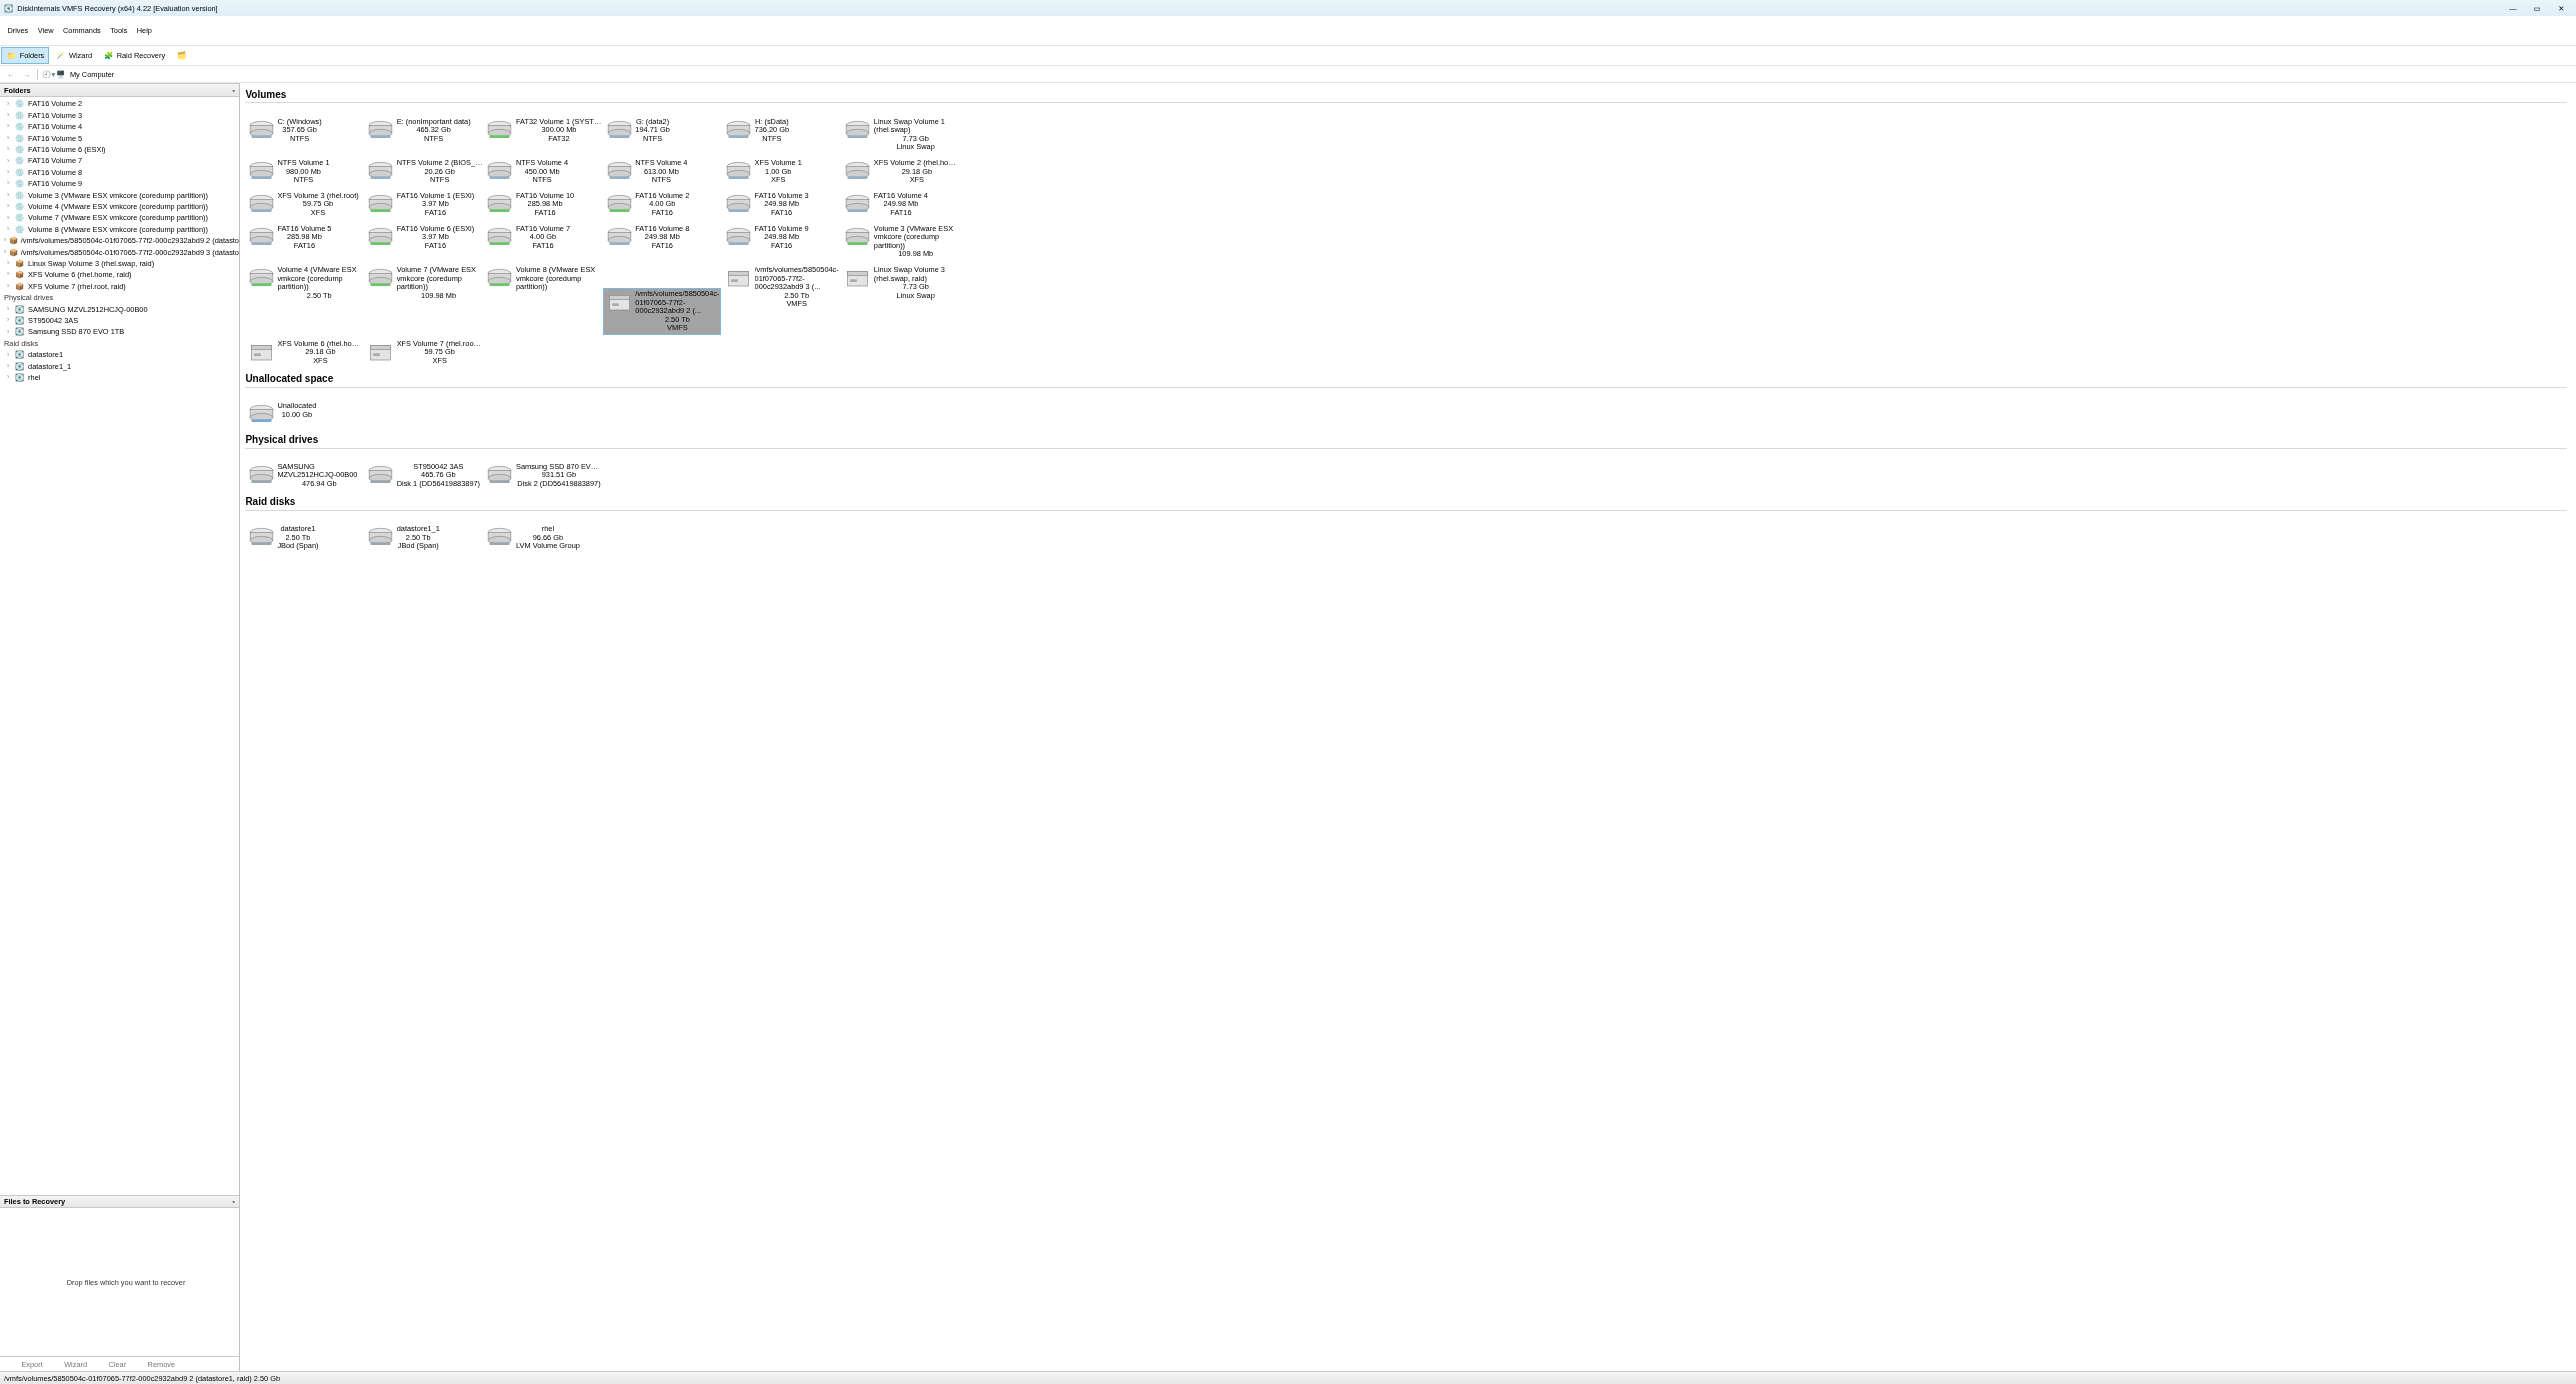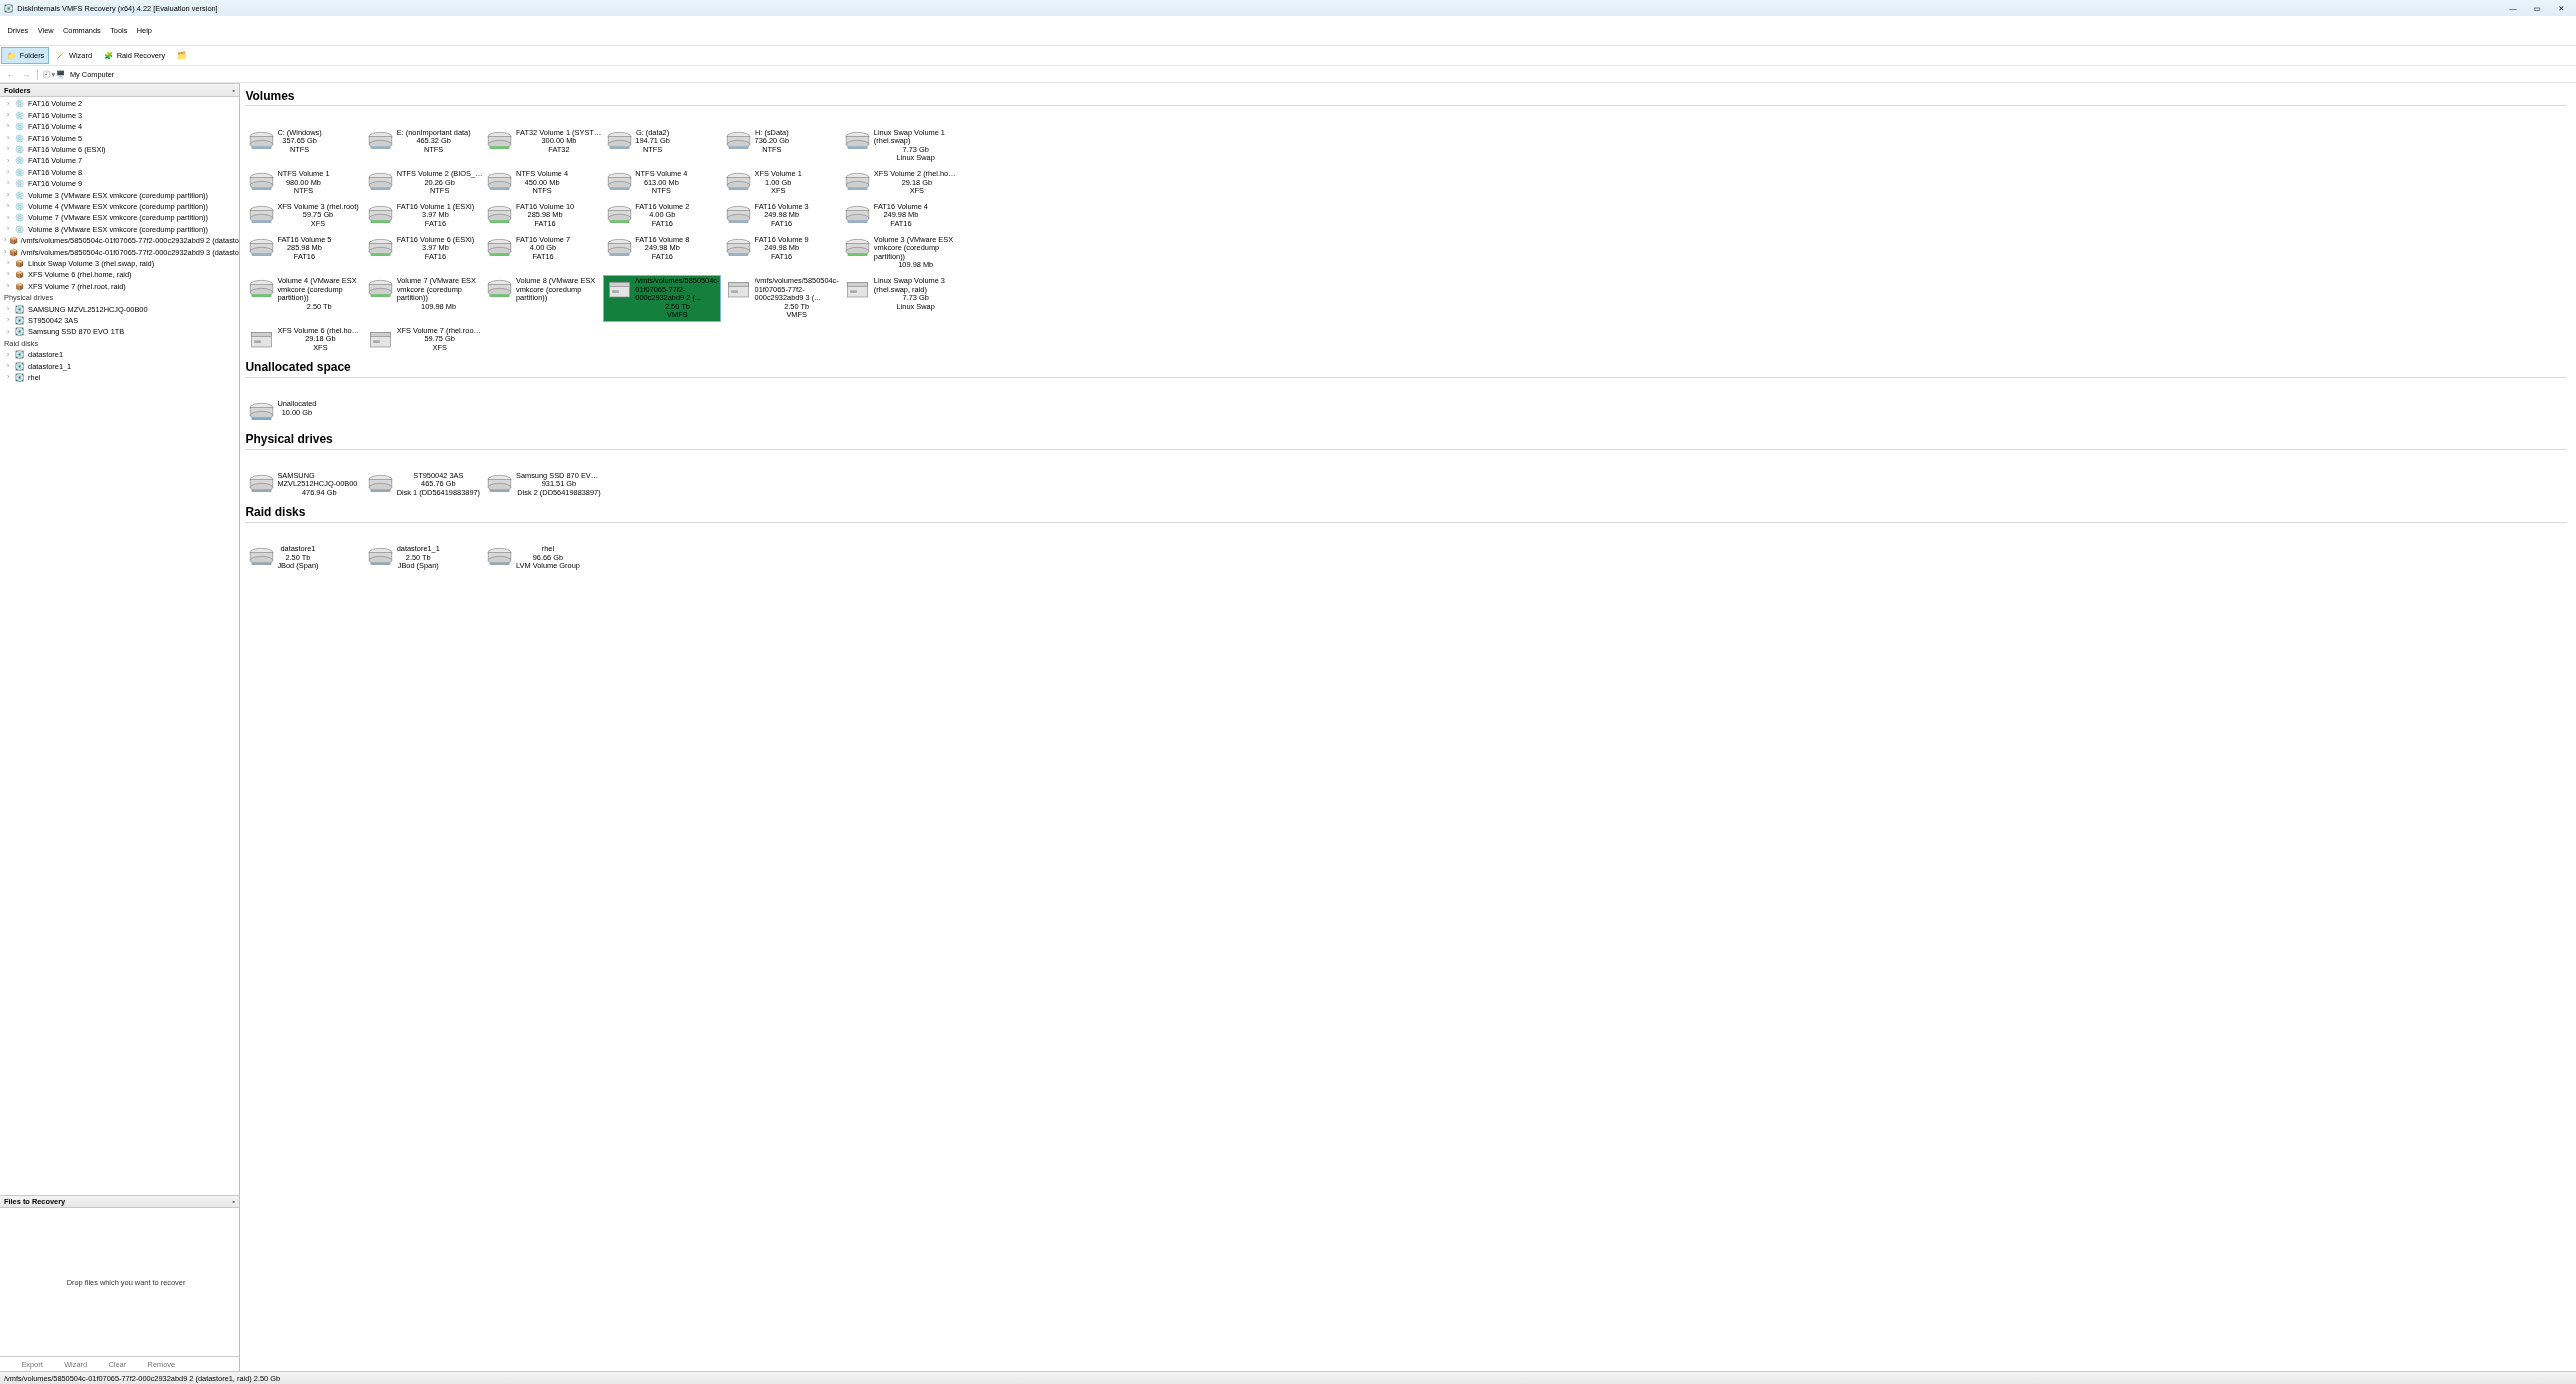--- a/index.html
+++ b/index.html
@@ -29,24 +29,24 @@
   .panel-head .minbtn { color:#666; cursor:default; }
   .tree { flex:1; overflow:auto; padding:1.3px 0; }
   .tree-label { padding:1.3px 4px; color:#333; }
   .tree-node { display:flex; align-items:center; height:11.4px; padding-left:4px; cursor:default; white-space:nowrap; }
   .tree-node .ex { width:8px; text-align:center; color:#888; font-size:6.7px; line-height:1; }
   .tree-node .ticon { width:10.7px; height:9.4px; margin:0 2.7px; display:flex; align-items:center; justify-content:center; }
 
   .recovery-box { height:148px; border-top:0; display:flex; align-items:center; justify-content:center; color:#333;margin-left:13px; }
   
   .main { flex:1; overflow:auto; padding:0 0 6.7px 5.4px; }
-  .section-head { font-weight:bold; font-size:12px; padding:5.4px 0 2.7px 0; border-bottom:0.7px solid #d8d8d8; margin-bottom:20px; margin-right:9.4px; }
+  .section-head { font-weight:bold; font-size:10px; padding:5.4px 0 2.7px 0; border-bottom:0.7px solid #d8d8d8; margin-bottom:12px; margin-right:9.4px; }
   .grid { display:grid; grid-template-columns: repeat(8, 118px); gap:2.7px 1.3px; }
   .item { display:flex; align-items:flex-start; padding:1.3px; cursor:default; border:0.7px solid transparent; }
-  .item.selected { background:#15803d; border-color:#7fb8dc; }
+  .item.selected { background:#a3a3a3; border-color:#7fb8dc;margin-top:24px; }
   .item .dicon { width:27px; height:24px; margin-right:2.7px; flex-shrink:0; }
   .item .txt { display:flex; flex-direction:column; line-height:1.15;align-items:center; }
   .item .txt span { white-space:nowrap; overflow:hidden; text-overflow:ellipsis; max-width:86px; }
   .item.wide .txt span { max-width:86px; white-space:normal; }
 
   .footer { border-top:0.7px solid #c8c8c8; }
   .footer .actions { display:flex; padding:1.3px 2.7px; gap:16px;margin-left:16px; }
   .footer .act { padding:1.3px 2.7px; color:#777; cursor:default; }
   .status { background:linear-gradient(#f4f4f4,#e7e7e7); padding:1.3px 4px; color:#000; border-top:0.7px solid #c8c8c8; }
 </style>

